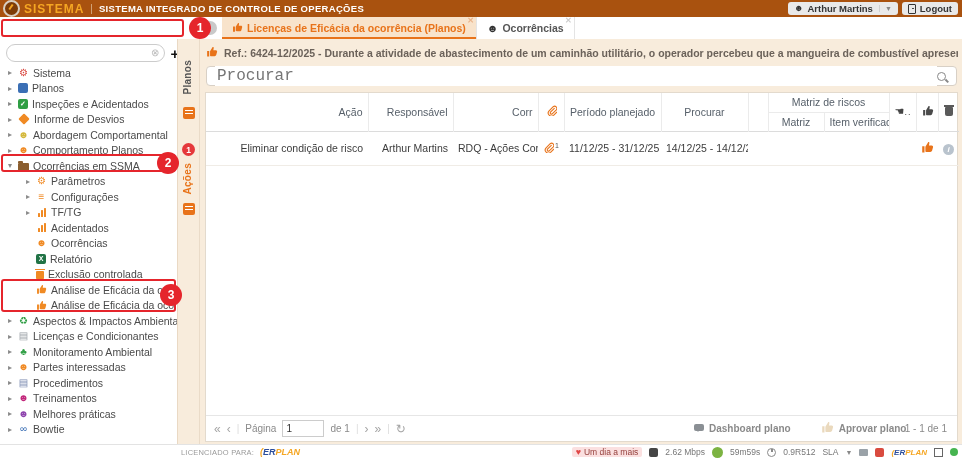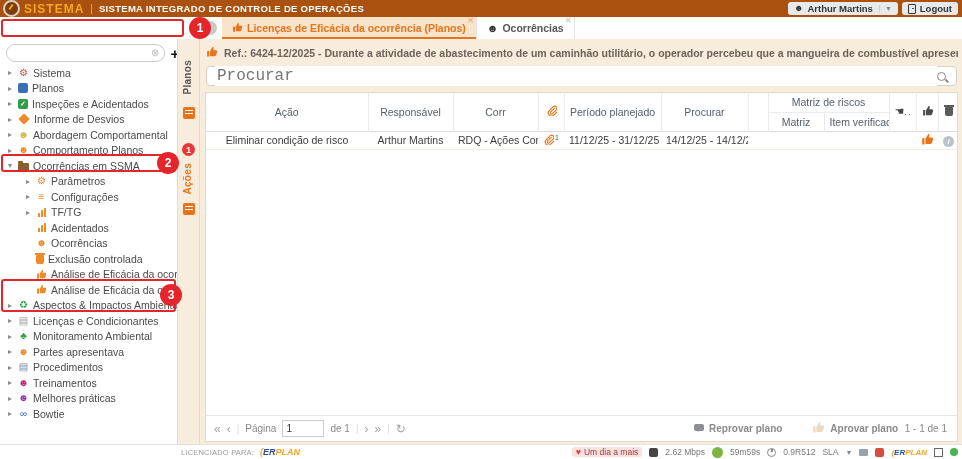--- a/index.html
+++ b/index.html
@@ -79,23 +79,23 @@
   .mag{width:7px;height:7px;border:1.5px solid #888;border-radius:50%;position:relative;margin-right:2px}
   .mag::after{content:'';position:absolute;width:4px;height:1.5px;background:#888;transform:rotate(45deg);right:-4px;bottom:-2px}
   .card{position:absolute;top:53px;left:5px;right:4px;bottom:2px;background:#fff;border:1px solid #e3dacd;
         display:flex;flex-direction:column;box-sizing:border-box}
   .grid{border-collapse:collapse;width:100%;table-layout:fixed}
   .grid th{height:19px;font-weight:normal;color:#57606a;font-size:10.5px;border-left:1px solid #ebebeb;
            padding:0 5px;white-space:nowrap;overflow:hidden;box-sizing:border-box}
   .grid th.nb{border-left:none}
   .grid thead{border-bottom:1px solid #dcdcdc}
   .grid .grp{border-bottom:1px solid #ebebeb}
-  .grid td{height:17px;font-size:10.5px;color:#3c3c3c;padding:0 5px;white-space:nowrap;overflow:hidden}
+  .grid td{height:17px;font-size:10.5px;color:#3c3c3c;padding:8px 5px;white-space:nowrap;overflow:hidden}
   .grid tbody tr{border-bottom:1px solid #f0ece6}
-  .l{text-align:center}.c{text-align:center}
+  .l{text-align:right}.c{text-align:center}
   sup{font-size:7px;color:#555;margin-left:1px}
   .dots{font-size:9px;color:#444;letter-spacing:1px}
   .hand{font-size:11px;color:#444}
   .info-badge{display:inline-flex;width:11px;height:11px;border-radius:50%;background:#b9c3cd;color:#fff;
               font-size:8px;font-weight:bold;font-style:italic;align-items:center;justify-content:center}
   .fill{flex:1}
   .pager{height:25px;border-top:1px solid #e6e6e6;display:flex;align-items:center;padding:0 8px;gap:6px;
          font-size:10px;color:#8a8a8a;position:relative}
   .pg-ic{font-size:12px;color:#a4a4a4;line-height:1}
   .pg-sep{color:#ddd}
@@ -237,20 +237,25 @@
         </span>
         <span class="mlabel">Acidentados</span>
       </div>
       <div class="mrow ind">
         <span class="arrow"></span>
         <span class="mi gl" style="color: rgb(240, 138, 36);">☻</span>
         <span class="mlabel">Ocorrências</span>
       </div>
       <div class="mrow ind">
         <span class="arrow"></span>
+        <span class="mi sqi" style="background: rgb(33, 115, 70);">X</span>
+        <span class="mlabel">Relatório</span>
+      </div>
+      <div class="mrow ind">
+        <span class="arrow"></span>
         <span class="mi trashi" style="background: rgb(240, 138, 36);"></span>
         <span class="mlabel">Exclusão controlada</span>
       </div>
       <div class="mrow ind">
         <span class="arrow"></span>
         <span class="mi">
           <svg width="11" height="11" viewBox="0 0 16 16">
             <path fill="#f08a24" d="M1.5 6.5h2.8V14H1.5zM5.4 13.3V7l3.2-5.2c.5-.9 1.9-.4 1.7.7L9.8 5.6h3.4c1.1 0 1.9 1 1.6 2.1l-1.1 4.1c-.3 1.1-1.2 1.8-2.3 1.8H7c-.6 0-1.2-.3-1.6-.7z"></path>
           </svg>
         </span>
@@ -276,21 +281,21 @@
         <span class="mlabel">Licenças e Condicionantes</span>
       </div>
       <div class="mrow">
         <span class="arrow">▸</span>
         <span class="mi gl" style="color: rgb(47, 158, 68);">♣</span>
         <span class="mlabel">Monitoramento Ambiental</span>
       </div>
       <div class="mrow">
         <span class="arrow">▸</span>
         <span class="mi gl" style="color: rgb(240, 138, 36);">☻</span>
-        <span class="mlabel">Partes apresentava</span>
+        <span class="mlabel">Partes interessadas</span>
       </div>
       <div class="mrow">
         <span class="arrow">▸</span>
         <span class="mi gl" style="color: rgb(122, 138, 176);">▤</span>
         <span class="mlabel">Procedimentos</span>
       </div>
       <div class="mrow">
         <span class="arrow">▸</span>
         <span class="mi gl" style="color: rgb(194, 39, 123);">☻</span>
         <span class="mlabel">Treinamentos</span>
@@ -396,21 +401,21 @@
       <input value="1" style="">
       <span>de 1</span>
       <span class="pg-sep">|</span>
       <span class="pg-ic">›</span>
       <span class="pg-ic">»</span>
       <span class="pg-sep">|</span>
       <span class="pg-ic">↻</span>
       <div class="pgmid">
         <span class="pgbtn">
           <span class="bubble"></span>
-          <span>Reprovar plano</span>
+          <span>Dashboard plano</span>
         </span>
         <span class="pgbtn">
           <span id="aprovar-thumb"><svg width="13" height="13" viewBox="0 0 16 16">
                 <path fill="#ead9bd" d="M1.5 6.5h2.8V14H1.5zM5.4 13.3V7l3.2-5.2c.5-.9 1.9-.4 1.7.7L9.8 5.6h3.4c1.1 0 1.9 1 1.6 2.1l-1.1 4.1c-.3 1.1-1.2 1.8-2.3 1.8H7c-.6 0-1.2-.3-1.6-.7z"></path>
               </svg></span>
           <span>Aprovar plano</span>
         </span>
       </div>
       <span class="pgrange">1 - 1 de 1</span>
     </div>

